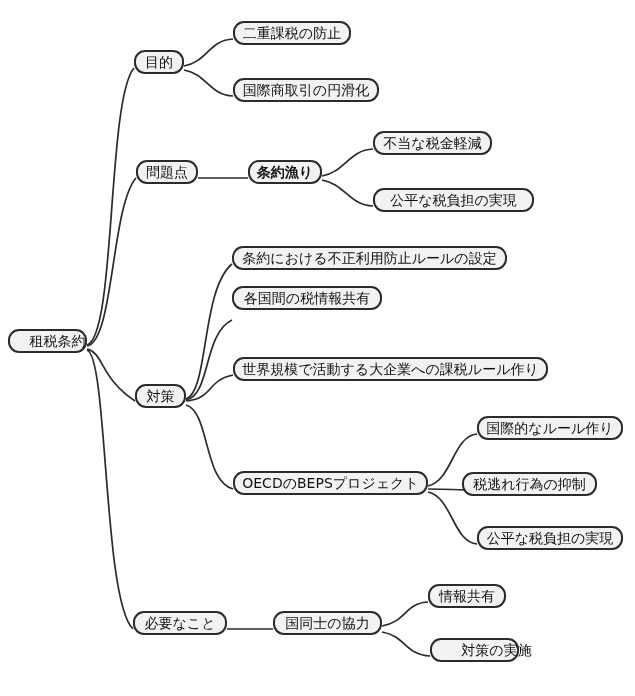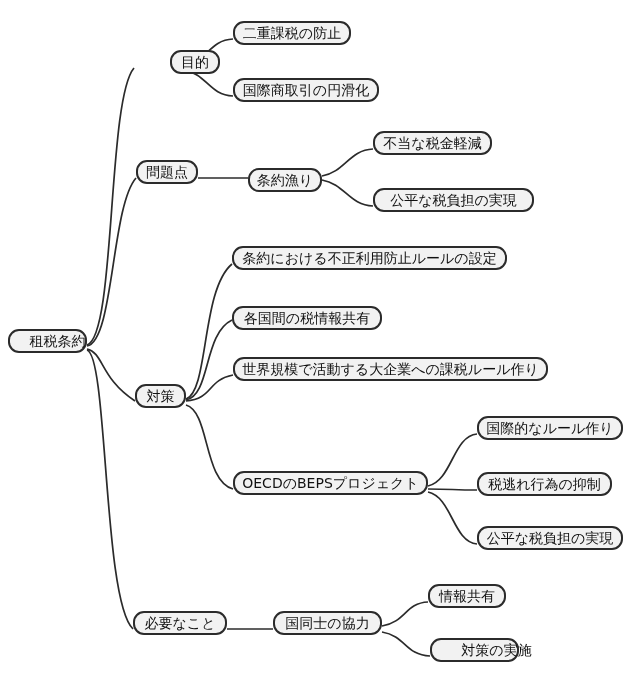--- a/index.html
+++ b/index.html
@@ -28,35 +28,35 @@
     border:2px solid var(--node-border);
     border-radius:11px;
     color:var(--text);
     font-size:14px;
     line-height:1;
     white-space:nowrap;
     z-index:2;
   }
   
   #n-root     {left:8px;   top:329px; width:79px;padding-left:20px;}
-  #n-purpose  {left:134px; top:50px;  width:50px;margin-left:36px;}
+  #n-purpose  {left:134px; top:50px;  width:50px;}
   #n-problem  {left:136px; top:160px; width:62px;}
   #n-measures {left:135px; top:384px; width:51px;}
   #n-needs    {left:133px; top:611px; width:94px;}
   #n-p1       {left:233px; top:21px;  width:118px;}
   #n-p2       {left:233px; top:78px;  width:146px;}
-  #n-shopping {left:248px; top:168px; width:74px;}
+  #n-shopping {left:248px; top:160px; width:74px;font-weight:bold;}
   #n-s1       {left:373px; top:131px; width:119px;}
   #n-s2       {left:373px; top:188px; width:161px;}
   #n-m1       {left:232px; top:246px; width:275px;}
-  #n-m2       {left:232px; top:306px; width:150px;}
+  #n-m2       {left:232px; top:286px; width:150px;}
   #n-m3       {left:233px; top:357px; width:315px;}
   #n-oecd     {left:233px; top:471px; width:195px;}
   #n-o1       {left:477px; top:416px; width:146px;}
-  #n-o2       {left:477px; top:472px; width:135px;}
+  #n-o2       {left:462px; top:472px; width:135px;}
   #n-o3       {left:477px; top:526px; width:146px;}
   #n-coop     {left:273px; top:611px; width:109px;}
   #n-c1       {left:428px; top:584px; width:78px;}
   #n-c2       {left:430px; top:638px; width:89px;padding-left:44px;}
 </style>
 </head>
 <body>
 
 <div id="canvas">
 

